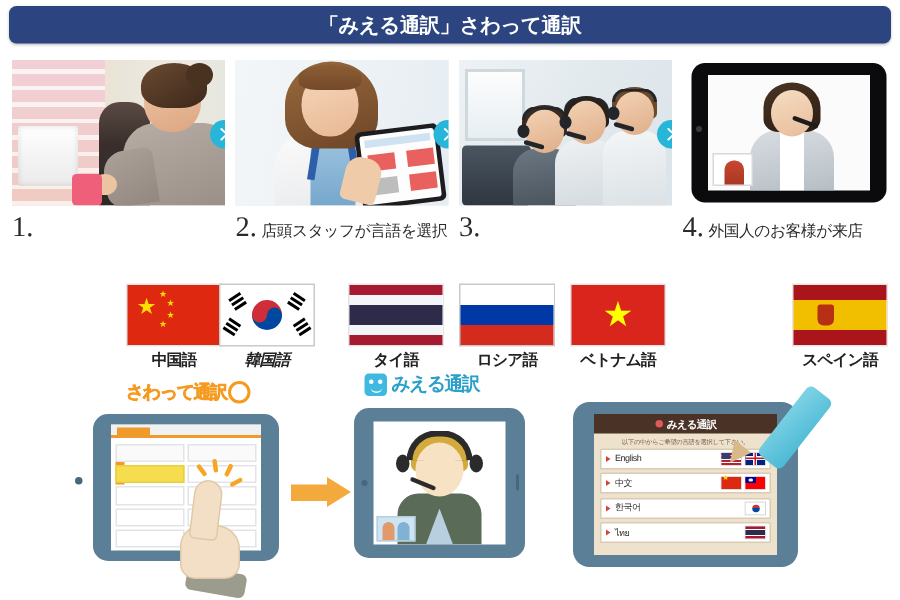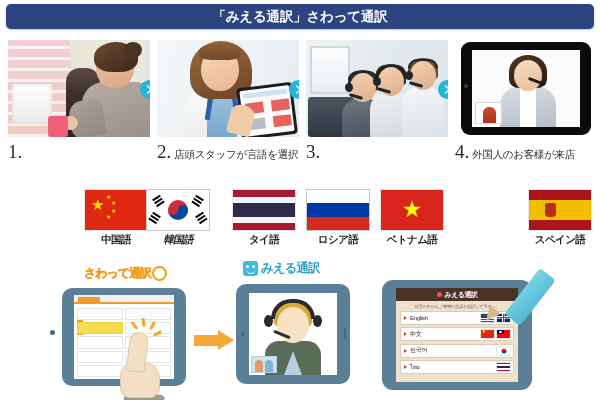--- a/index.html
+++ b/index.html
@@ -444,21 +444,21 @@
   }
   .fl-es .crest {
     position: absolute; left: 16px; top: 13px;
     width: 11px; height: 14px;
     background: #ad1519;
     border-radius: 2px 2px 4px 4px;
     opacity: 0.85;
   }
 
   
-  .bottom { position: absolute; left: 0; top: 252px; width: 600px; height: 148px; }
+  .bottom { position: absolute; left: 0; top: 240px; width: 600px; height: 148px; }
 
   .logo-sawatte {
     position: absolute; left: 74px; top: 10px;
     width: 104px; height: 22px;
     display: flex; align-items: center; justify-content: center;
   }
   .logo-sawatte .txt {
     font-size: 12px; font-weight: bold; color: #f59a1e;
     letter-spacing: -1px;
     -webkit-text-stroke: 0.4px #f59a1e;

